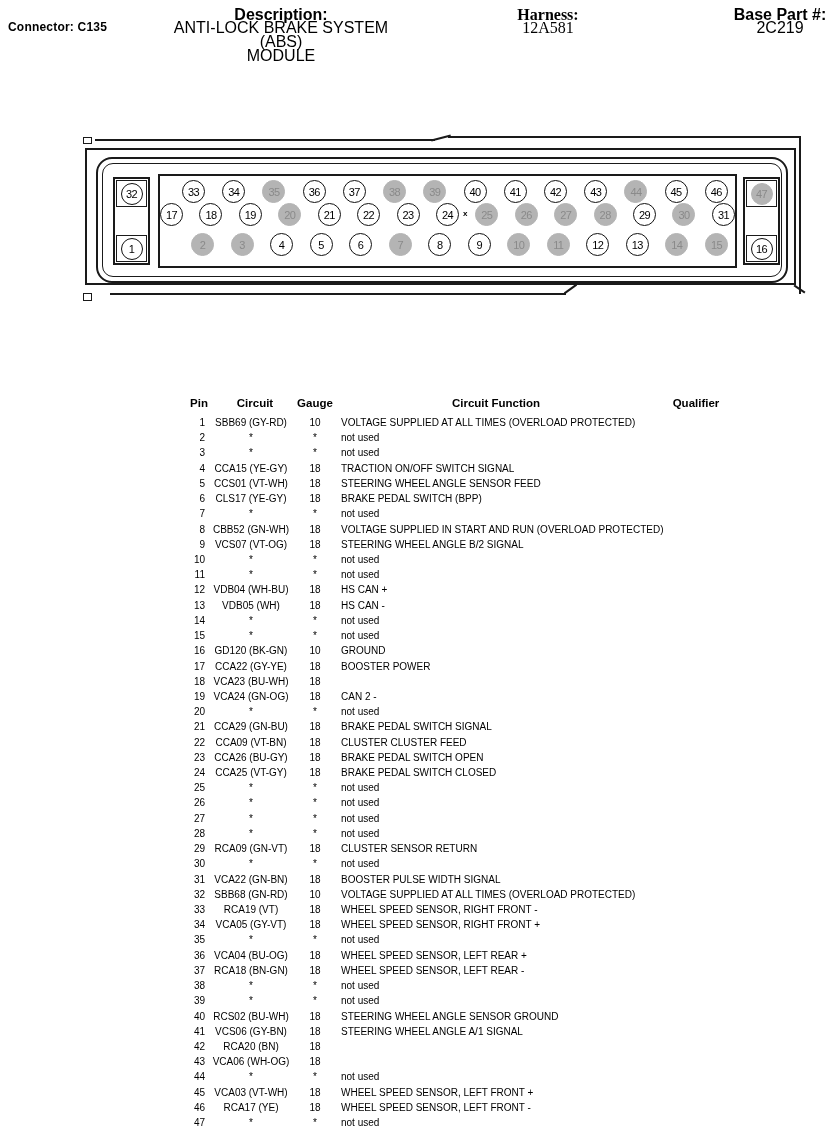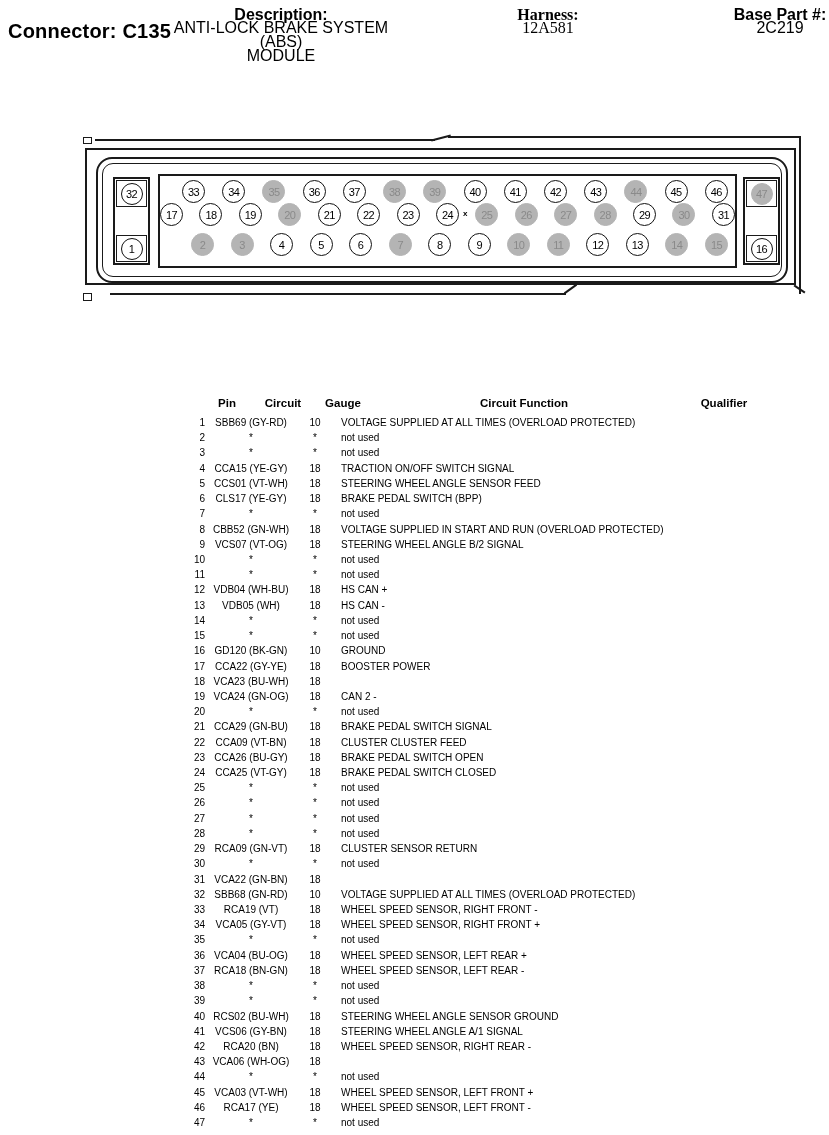--- a/index.html
+++ b/index.html
@@ -1,20 +1,20 @@
 <!DOCTYPE html>
 <html style="--unused-fill: #b4b4b4; --unused-text: #8a8a8a;"><head>
 <meta charset="utf-8">
 <style>
   html,body{margin:0;padding:0;background:#fff;}
   .page{position:relative;width:829px;height:1135px;background:#ffffff;
         font-family:"Liberation Sans", sans-serif;color:#000;overflow:hidden;}
 
   
-  .connector-title{position:absolute;left:8px;top:20px;font-size:20px;font-weight:bold;letter-spacing:0.2px;}
+  .connector-title{position:absolute;left:8px;top:20px;font-size:12px;font-weight:bold;letter-spacing:0.2px;}
   .hdr-block{position:absolute;text-align:center;font-size:16px;}
   .hdr-label{font-weight:bold;line-height:13px;}
   .hdr-value{line-height:14px;}
   #desc-block{left:160px;top:8px;width:242px;}
   #harness-block{left:478px;top:8px;width:140px;font-family:Liberation Serif, serif;}
   #basepart-block{left:710px;top:8px;width:140px;}
 
   
   .line{position:absolute;background:#1a1a1a;}
   .outline{position:absolute;border:2px solid #1a1a1a;box-sizing:border-box;background:transparent;}
@@ -56,21 +56,21 @@
 
   
   .pintable{position:absolute;left:185px;top:397px;width:556px;}
   .thead{display:flex;font-weight:bold;font-size:11.5px;height:18px;}
   .trow{display:flex;height:15.22px;line-height:15.22px;font-size:10px;}
   .c-pin    {width:20px;text-align:right;flex:none;}
   .c-circuit{width:92px;text-align:center;flex:none;}
   .c-gauge  {width:36px;text-align:center;flex:none;}
   .c-func   {width:310px;margin-left:8px;text-align:left;white-space:nowrap;flex:none;}
   .c-qual   {width:90px;text-align:center;flex:none;}
-  .thead .c-pin{text-align:center;width:28px;margin-left:28px;}
+  .thead .c-pin{text-align:center;width:28px;}
   .thead .c-circuit{width:84px;}
 </style>
 </head>
 <body>
 
 <div class="page">
 
   <div class="connector-title">Connector: C135</div>
 
   <div class="hdr-block" id="desc-block">
@@ -388,20 +388,21 @@
         <div class="c-pin">30</div>
         <div class="c-circuit">*</div>
         <div class="c-gauge">*</div>
         <div class="c-func">not used</div>
         <div class="c-qual"></div>
       </div>
         <div class="trow">
         <div class="c-pin">31</div>
         <div class="c-circuit">VCA22 (GN-BN)</div>
         <div class="c-gauge">18</div>
+        <div class="c-func">BOOSTER PULSE WIDTH SIGNAL</div>
         <div class="c-qual"></div>
       </div>
         <div class="trow">
         <div class="c-pin">32</div>
         <div class="c-circuit">SBB68 (GN-RD)</div>
         <div class="c-gauge">10</div>
         <div class="c-func">VOLTAGE SUPPLIED AT ALL TIMES (OVERLOAD PROTECTED)</div>
         <div class="c-qual"></div>
       </div>
         <div class="trow">
@@ -464,21 +465,20 @@
         <div class="c-pin">41</div>
         <div class="c-circuit">VCS06 (GY-BN)</div>
         <div class="c-gauge">18</div>
         <div class="c-func">STEERING WHEEL ANGLE A/1 SIGNAL</div>
         <div class="c-qual"></div>
       </div>
         <div class="trow">
         <div class="c-pin">42</div>
         <div class="c-circuit">RCA20 (BN)</div>
         <div class="c-gauge">18</div>
-        <div class="c-func">WHEEL SPEED SENSOR, RIGHT REAR -</div>
         <div class="c-qual"></div>
       </div>
         <div class="trow">
         <div class="c-pin">43</div>
         <div class="c-circuit">VCA06 (WH-OG)</div>
         <div class="c-gauge">18</div>
         <div class="c-qual"></div>
       </div>
         <div class="trow">
         <div class="c-pin">44</div>

